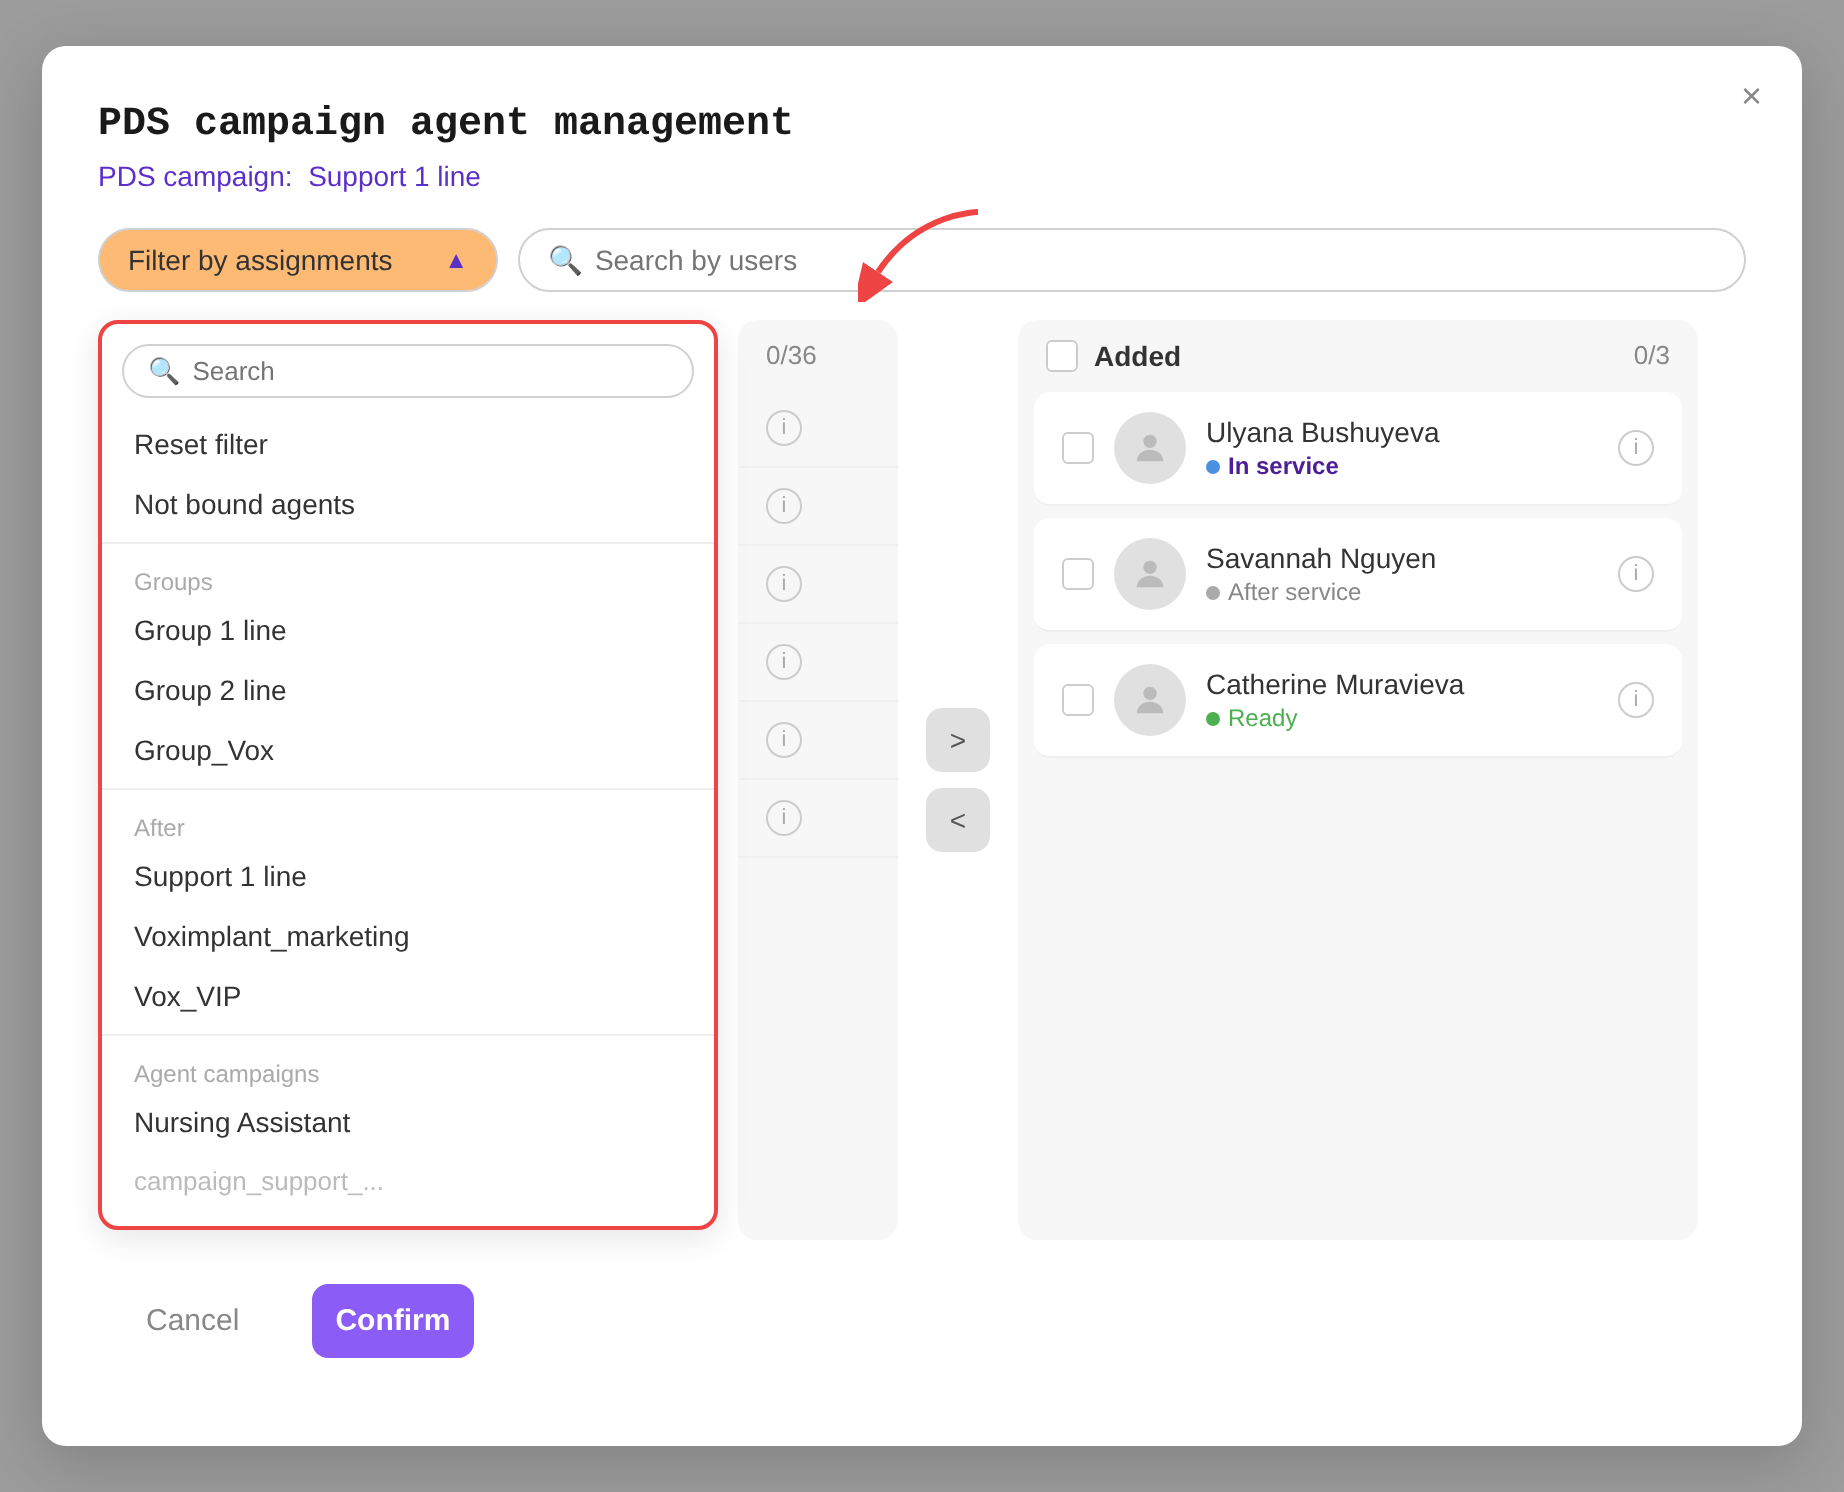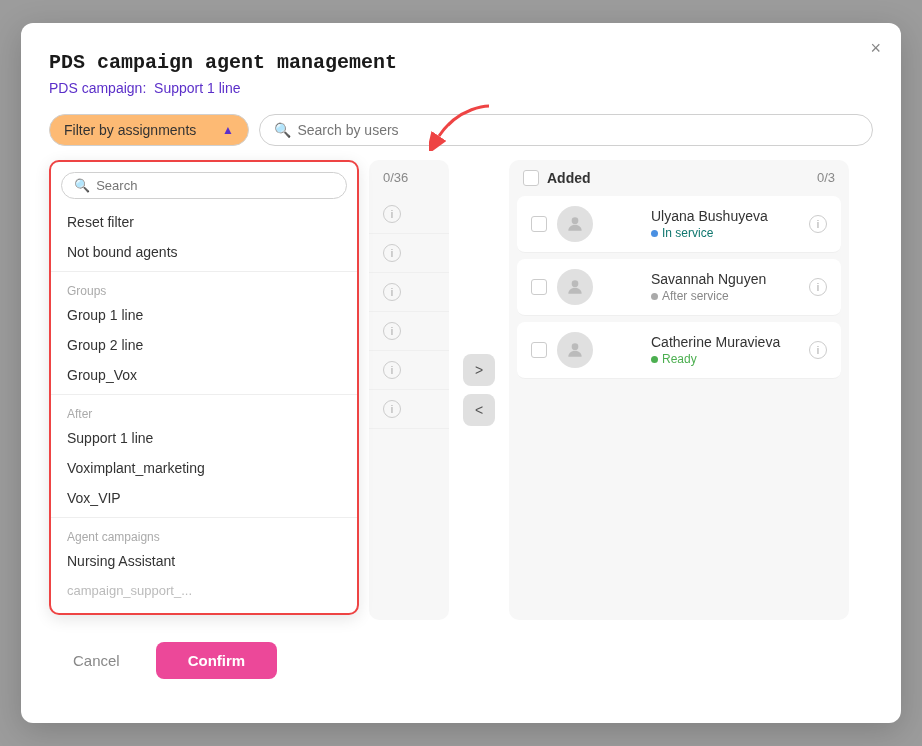--- a/index.html
+++ b/index.html
@@ -261,21 +261,21 @@
       height: 36px;
       border-radius: 50%;
       background: #e0e0e0;
       display: flex;
       align-items: center;
       justify-content: center;
       font-size: 18px;
       color: #aaa;
       flex-shrink: 0;
     }
-    .agent-info { flex: 1; margin-left: 48px; }
+    .agent-info { flex: 1; }
     .agent-name { font-size: 14px; font-weight: 500; color: #333; }
     .agent-status { font-size: 12px; display: flex; align-items: center; gap: 4px; margin-top: 2px; }
     .status-dot {
       width: 7px; height: 7px; border-radius: 50%; display: inline-block;
     }
     .status-in-service { background: #4a90e2; }
     .status-after-service { background: #aaa; }
     .status-ready { background: #4caf50; }
     .checkbox-wrap {
       width: 16px; height: 16px;
@@ -296,24 +296,24 @@
     .btn-cancel {
       padding: 10px 24px;
       border-radius: 8px;
       border: none;
       background: transparent;
       color: #888;
       font-size: 15px;
       cursor: pointer;
     }
     .btn-confirm {
-      padding: 10px 32px;
+      padding: 10px 12px;
       border-radius: 8px;
       border: none;
-      background: #ec4899;
+      background: #8b5cf6;
       color: #fff;
       font-size: 15px;
       font-weight: 600;
       cursor: pointer;
     }
     
     .red-arrow-svg {
       position: absolute;
       top: -18px;
       left: 380px;
@@ -431,21 +431,21 @@
           <div class="agent-avatar">
             <svg width="20" height="20" viewBox="0 0 24 24" fill="#bbb">
                 <circle cx="12" cy="8" r="4"></circle>
                 <path d="M4 20c0-4 3.6-7 8-7s8 3 8 7"></path>
               </svg>
           </div>
           <div class="agent-info">
             <div class="agent-name">Ulyana Bushuyeva</div>
             <div class="agent-status">
               <span class="status-dot status-in-service"></span>
-              <span style="color:#0f766e;">In service</span>
+              <span style="color:#4c1d95;font-weight:bold;">In service</span>
             </div>
           </div>
           <div class="info-circle">i</div>
         </div>
 
         <div class="agent-row">
           <div class="checkbox-wrap"></div>
           <div class="agent-avatar">
             <svg width="20" height="20" viewBox="0 0 24 24" fill="#bbb">
                 <circle cx="12" cy="8" r="4"></circle>

